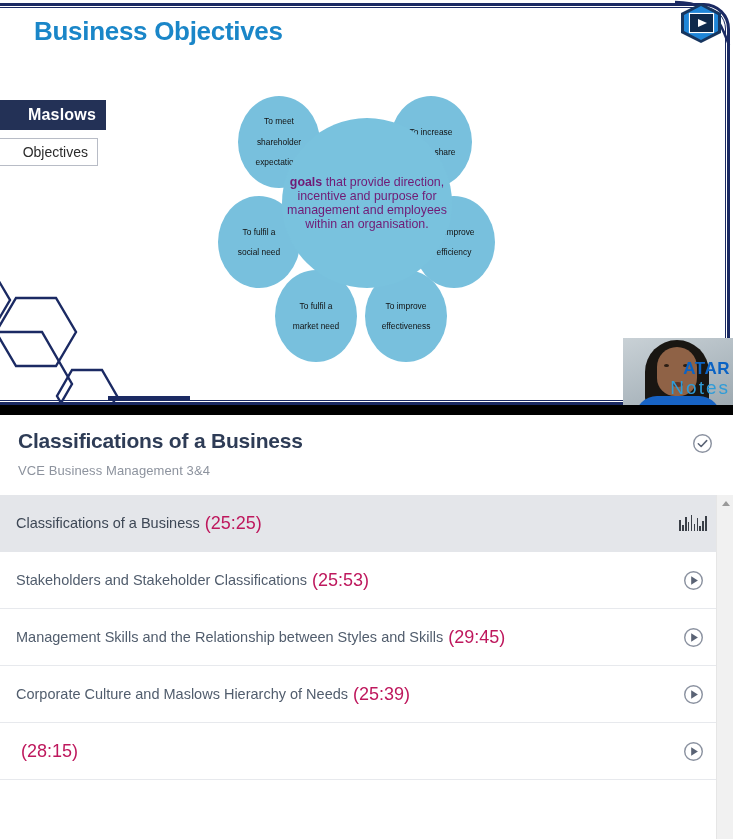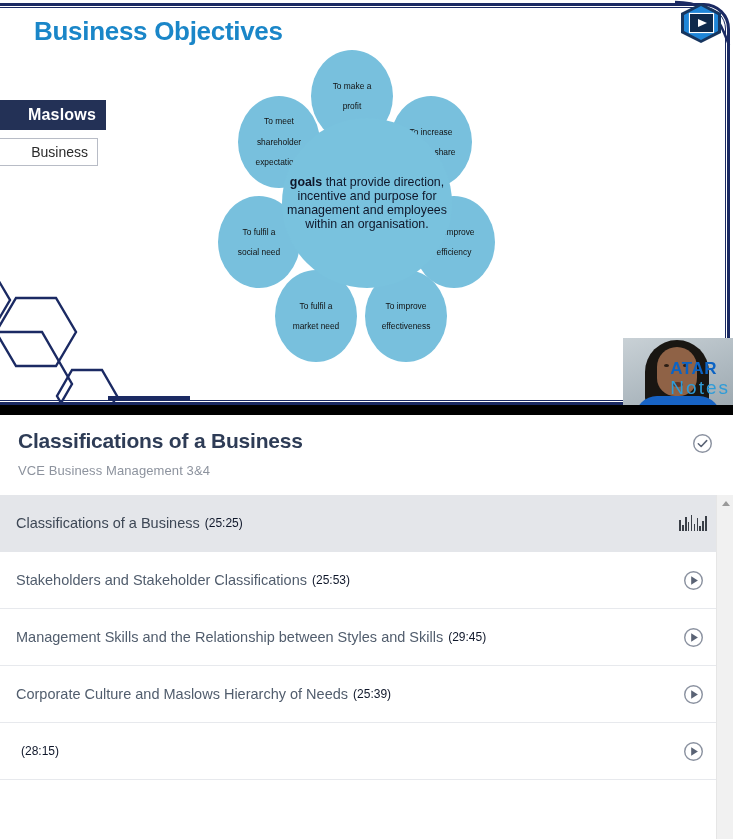--- a/index.html
+++ b/index.html
@@ -126,21 +126,21 @@
     left: 77px; top: 70px;
     width: 170px; height: 170px;
     border-radius: 50%;
     background: #79c2de;
     display: flex;
     align-items: center;
     justify-content: flex-start;
     text-align: center;
     font-size: 12.4px;
     line-height: 1.13;
-    color: #0f172a;
+    color: #701a75;
     z-index: 5;
   }
   .core b { font-weight: bold; }
 
   
   #webcam {
     position: absolute;
     right: 0;
     top: 338px;
     width: 110px;
@@ -150,21 +150,21 @@
   }
   .cam-bg { position: absolute; inset: 0; background: linear-gradient(160deg,#c9d1d6 0%,#aeb9c0 55%,#9aa6ad 100%); }
   .cam-hair { position:absolute; left:22px; top:2px; width:64px; height:78px; background:#191612; border-radius:34px 34px 22px 22px; }
   .cam-face { position:absolute; left:34px; top:9px; width:40px; height:49px; background:#8f6246; border-radius:20px 20px 18px 18px; }
   .cam-body { position:absolute; left:12px; top:58px; width:86px; height:22px; background:#1763c4; border-radius:22px 22px 0 0; }
   .cam-eye { position:absolute; width:5px; height:3px; background:#2b1d14; border-radius:50%; top:26px; }
   .cam-mouth{ position:absolute; left:49px; top:44px; width:11px; height:5px; background:#5c3326; border-radius:50%; }
   .atar-logo {
     position: absolute;
     right: 3px; bottom: 18px;
-    text-align: left;
+    text-align: right;
     line-height: 1;
     z-index: 4;
   }
   .atar-logo .l1 { font-size: 17px; font-weight: bold; color: #0b63c4; letter-spacing: 0.5px; }
   .atar-logo .l2 { font-size: 19px; color: #2e9cd8; letter-spacing: 2px; margin-top: 1px; }
 
   
   #player-logo { position: absolute; right: 2px; top: 0px; width: 58px; height: 46px; }
 
   
@@ -229,22 +229,22 @@
     background: #e4e6ea;
     border-bottom: 1px solid #e4e6ea;
   }
   .pl-label {
     font-size: 14.5px;
     color: #515d6d;
     white-space: nowrap;
   }
   .pl-row.active .pl-label { color: #3d4755; }
   .pl-dur {
-    font-size: 12px;
-    color: #0f172a;
+    font-size: 18px;
+    color: #be185d;
     margin-left: 5px;
   }
   .pl-icon {
     position: absolute;
     right: 12px;
     top: 50%;
     transform: translateY(-50%);
     width: 22px; height: 22px;
     display: flex; align-items: center; justify-content: center;
   }
@@ -282,42 +282,36 @@
 
     <div class="slide-frame"></div>
     <div class="slide-frame-inner"></div>
 
     <div class="slide-title">Business Objectives</div>
 
     <div class="tab-content">
       <span>Maslows</span>
     </div>
     <div class="tab-questions">
-      <span>Business</span>
+      <span>Objectives</span>
     </div>
 
     <svg class="hex-deco" viewBox="0 0 230 160">
       <g fill="none" stroke="#1b2a63" stroke-width="2.4">
         <polygon points="-10,18 30,18 50,52 30,86 -10,86 -30,52"></polygon>
         <polygon points="56,50 96,50 116,84 96,118 56,118 36,84"></polygon>
         <polygon points="0,84 82,84 112,136 82,188 0,188 -30,136"></polygon>
         <polygon points="112,122 142,122 157,148 142,174 112,174 97,148"></polygon>
       </g>
       <line x1="3" y1="0" x2="3" y2="20" stroke="#1b2a63" stroke-width="4"></line>
       <line x1="148" y1="150" x2="230" y2="150" stroke="#1b2a63" stroke-width="4"></line>
     </svg>
 
     <div id="objectives-diagram">
 
-      <div class="petal" style="left:106px; top:2px; width:82px; height:92px;">
-        <span>
-          <span>To make a</span><br>
-          <span>profit</span>
-        </span>
-      </div>
 
       <div class="petal" style="left:185px; top:48px; width:82px; height:92px;">
         <span>
           <span>To increase</span><br>
           <span>market share</span>
         </span>
       </div>
 
       <div class="petal" style="left:208px; top:148px; width:82px; height:92px;">
         <span>

